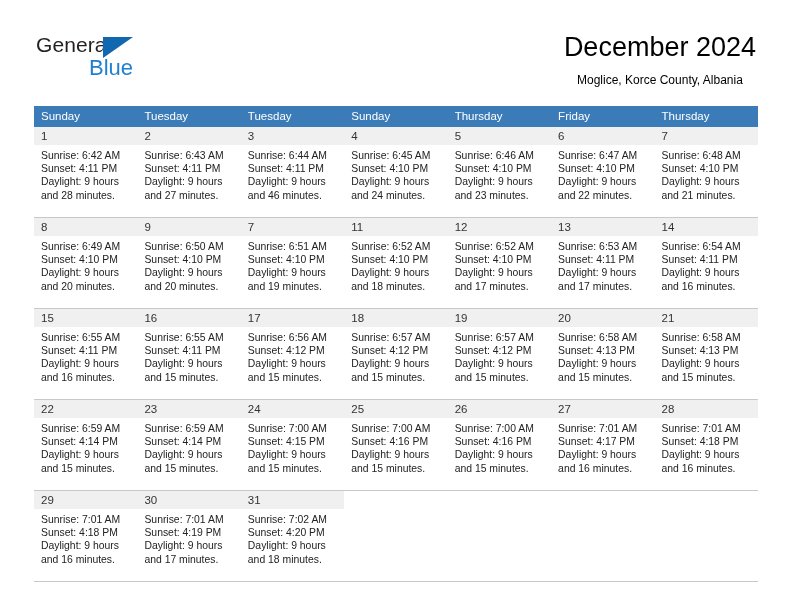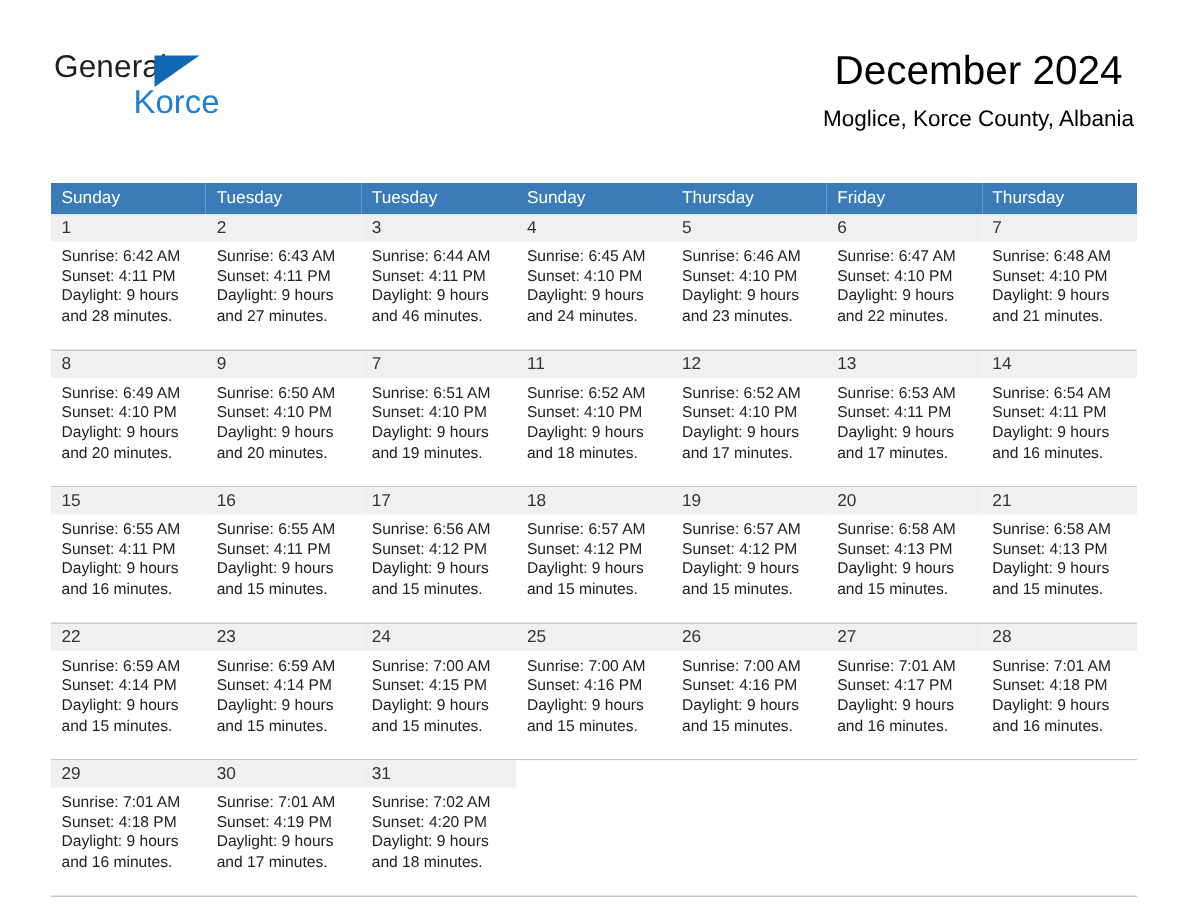--- a/index.html
+++ b/index.html
@@ -73,39 +73,38 @@
   }
   .cal-title {
     font-size: 27px;
     font-weight: normal;
     color: #000000;
     line-height: 34px;
     white-space: nowrap;
   }
   .cal-subtitle {
     margin-top: 8px;
-    font-size: 15px;
+    font-size: 12px;
     font-weight: normal;
     color: #000000;
     line-height: 16px;
     white-space: nowrap;
   }
 
   
   .calendar {
     position: absolute;
     left: 34px;
     top: 106px;
     width: 724px;
   }
   table.cal {
     width: 724px;
     border-collapse: collapse;
     table-layout: fixed;
-    margin-top: 16px;
   }
   table.cal th {
     background: #3b7cb8;
     color: #ffffff;
     font-size: 11.5px;
     font-weight: normal;
     text-align: left;
     padding: 4px 0 5px 7px;
     height: 19px;
     border: none;
@@ -151,21 +150,21 @@
 </head>
 <body>
 
 <div class="page">
 
   <div class="header">
 
     <div class="logo">
       <span class="logo-general">General</span>
       <span class="logo-triangle"></span>
-      <span class="logo-blue">Korce</span>
+      <span class="logo-blue">Blue</span>
     </div>
 
     <div class="title-block">
       <div class="cal-title">December 2024</div>
       <div class="cal-subtitle">Moglice, Korce County, Albania</div>
     </div>
 
   </div>
 
   <div class="calendar">

